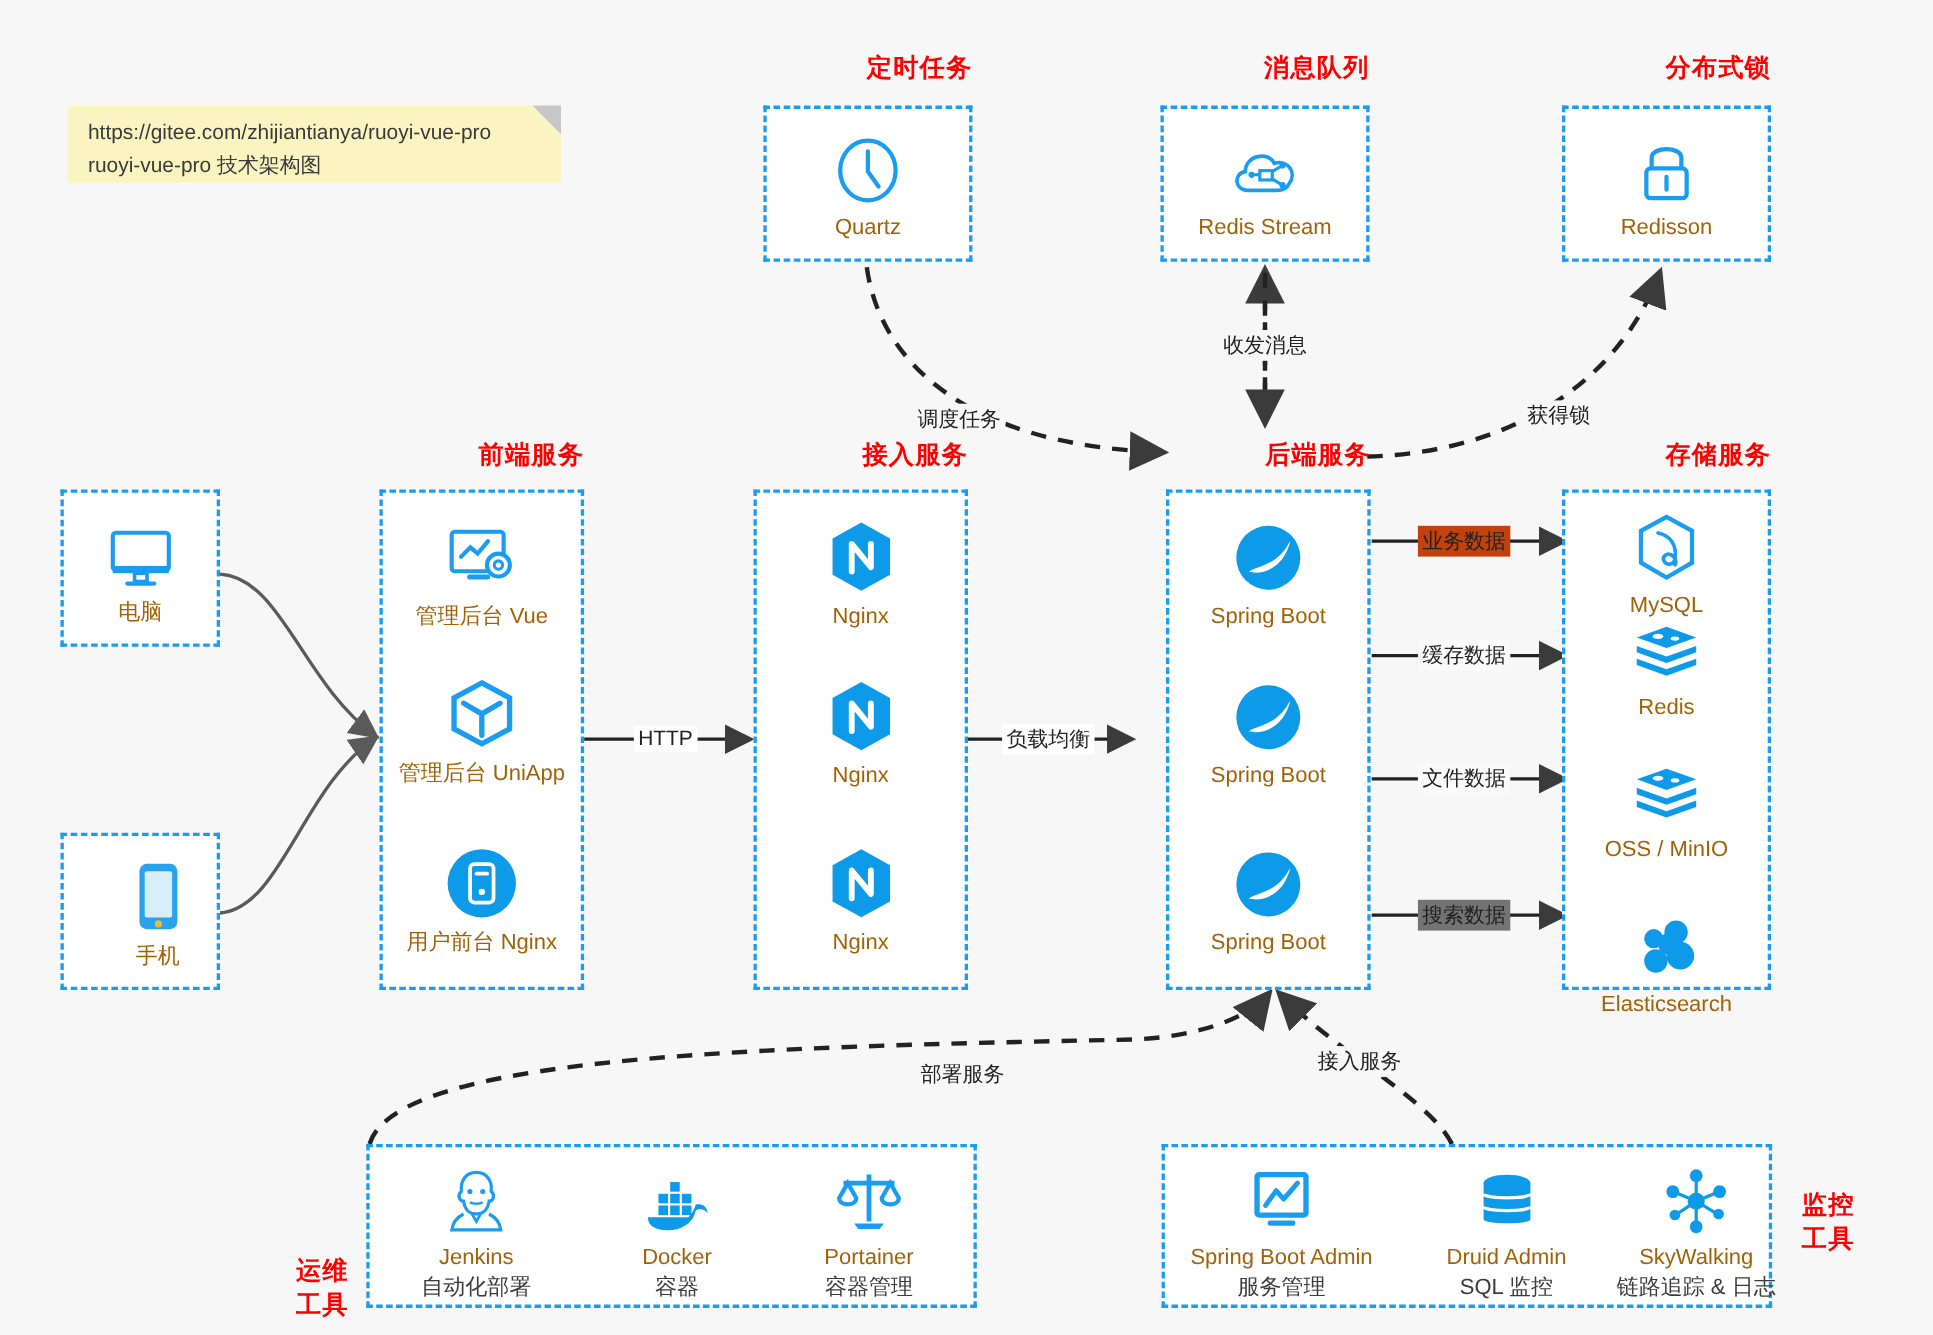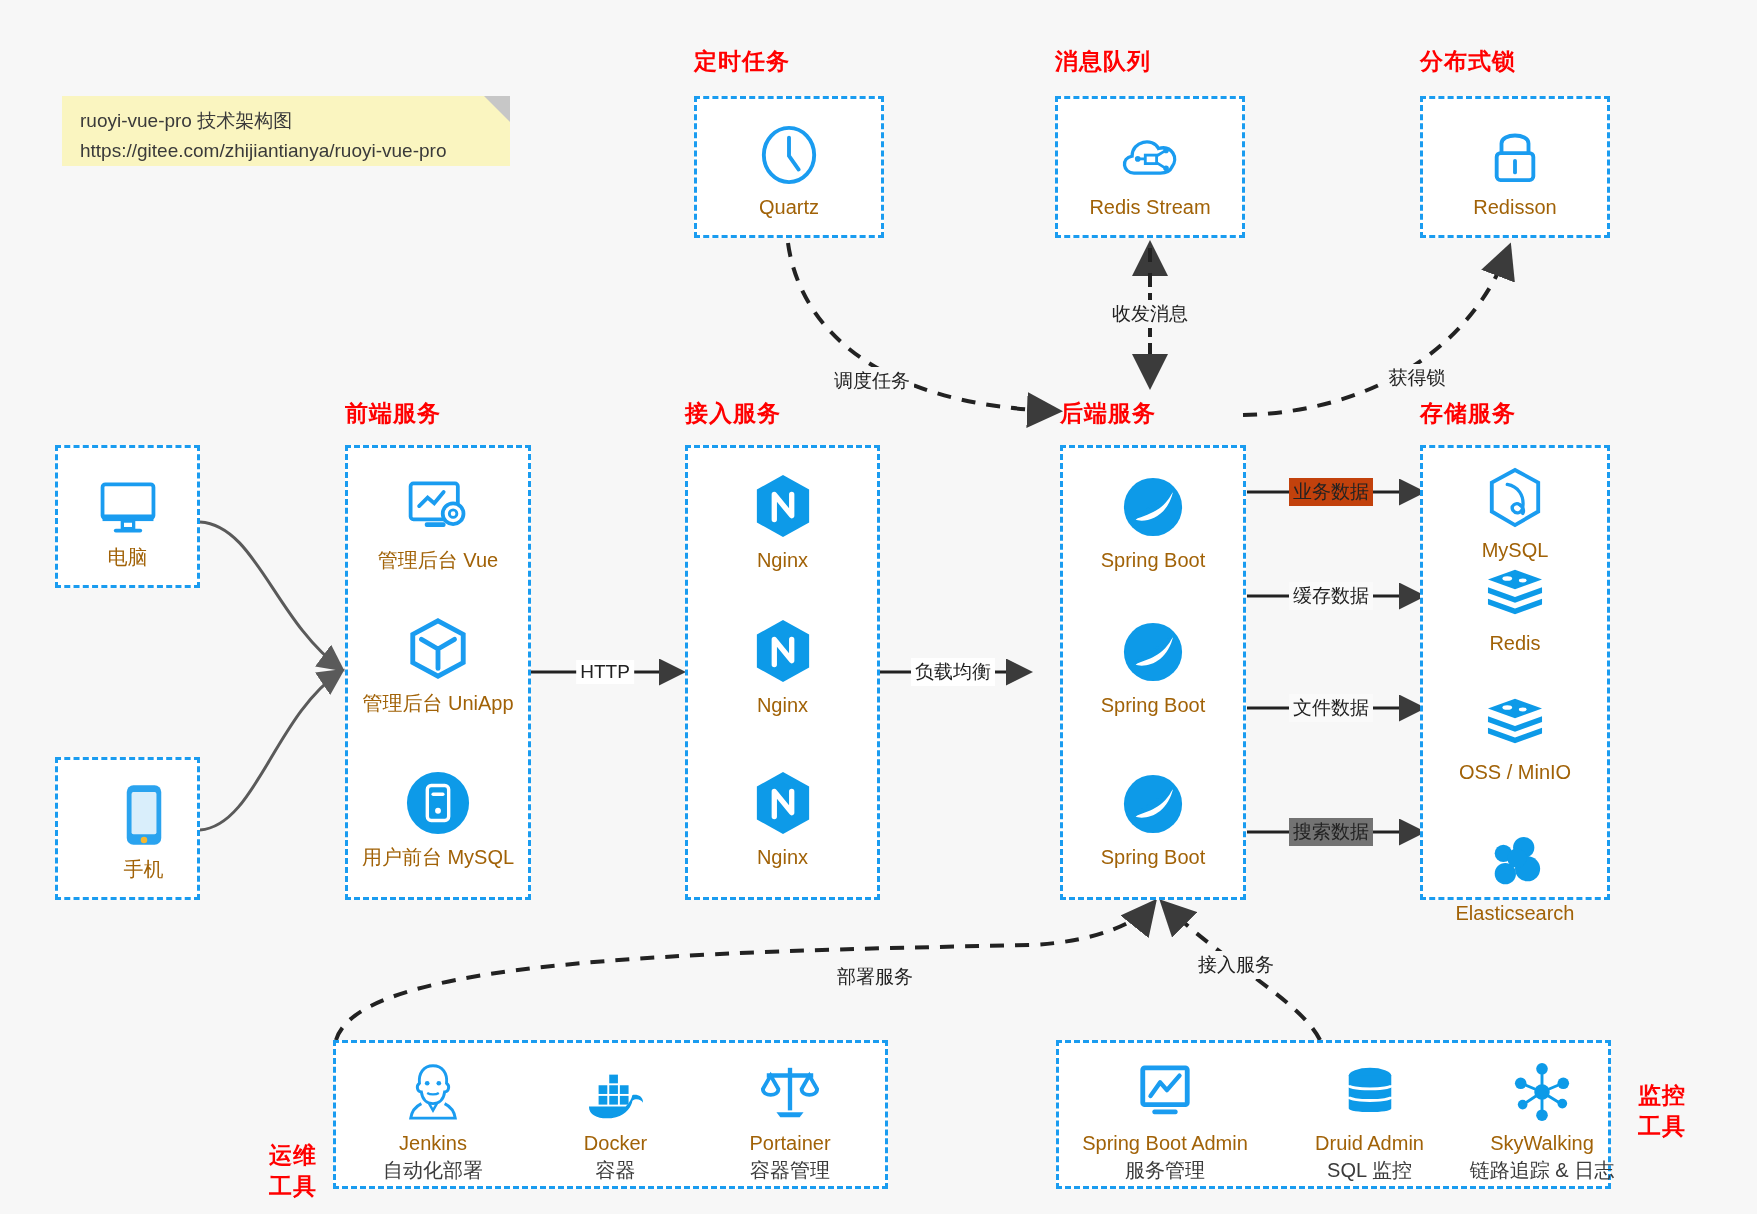--- a/index.html
+++ b/index.html
@@ -24,21 +24,21 @@
   }
   .note div{white-space:nowrap;}
 
   
   .gbox{
     position:absolute;background:#fff;
     border:3px dashed #1a9cf0;box-sizing:border-box;
   }
   .gtitle{
     position:absolute;color:#ff0000;font-weight:bold;font-size:23px;
-    text-align:left;white-space:nowrap;letter-spacing:1px;
+    text-align:right;white-space:nowrap;letter-spacing:1px;
   }
   .gtitle.side{line-height:31px;}
 
   
   .node{position:absolute;text-align:center;}
   .node .ico{height:74px;display:flex;align-items:flex-end;justify-content:center;}
   .node .cap{font-size:20px;color:#a16207;line-height:27px;margin-top:8px;white-space:nowrap;}
   .node .sub{font-size:20px;color:#3b3b3b;line-height:27px;white-space:nowrap;}
 
   
@@ -82,22 +82,22 @@
 
     <path d="M1243,415 C1370,412 1470,350 1508,250" fill="none" stroke="#222" stroke-width="4" stroke-dasharray="14,11" marker-end="url(#arw)"></path>
 
     <path d="M336,1040 C360,960 680,952 1030,945 C1100,942 1140,920 1152,905" fill="none" stroke="#222" stroke-width="4" stroke-dasharray="14,11" marker-end="url(#arw)"></path>
 
     <path d="M1320,1040 C1300,1000 1220,960 1165,905" fill="none" stroke="#222" stroke-width="4" stroke-dasharray="14,11" marker-end="url(#arw)"></path>
   </svg>
 
   <div class="note">
     <div class="corner"></div>
+    <div>https://gitee.com/zhijiantianya/ruoyi-vue-pro</div>
     <div>ruoyi-vue-pro 技术架构图</div>
-    <div>https://gitee.com/zhijiantianya/ruoyi-vue-pro</div>
   </div>
 
   <div class="gtitle" style="left:694px;top:46px;width:190px;">定时任务</div>
   <div class="gbox" style="left:694px;top:96px;width:190px;height:142px;"></div>
   <div class="node" style="left:694px;top:112px;width:190px;">
     <div class="ico">
       <svg width="62" height="62" viewBox="0 0 64 64">
         <ellipse cx="32" cy="32" rx="26" ry="28" fill="none" stroke="#1a9cf0" stroke-width="4"></ellipse>
         <path d="M32 14 L32 33 L42 47" fill="none" stroke="#1a9cf0" stroke-width="4" stroke-linecap="round"></path>
       </svg>
@@ -188,21 +188,21 @@
 
   <div class="node" style="left:345px;top:762px;width:186px;">
     <div class="ico">
       <svg width="66" height="66" viewBox="0 0 68 68">
         <circle cx="34" cy="34" r="32" fill="#0d9ae8"></circle>
         <rect x="23" y="16" width="22" height="36" rx="4" fill="none" stroke="#fff" stroke-width="3.5"></rect>
         <path d="M29 25 L39 25" stroke="#fff" stroke-width="3.5" stroke-linecap="round"></path>
         <circle cx="34" cy="42" r="3" fill="#fff"></circle>
       </svg>
     </div>
-    <div class="cap">用户前台 MySQL</div>
+    <div class="cap">用户前台 Nginx</div>
   </div>
 
   <div class="gtitle" style="left:685px;top:398px;width:195px;">接入服务</div>
   <div class="gbox" style="left:685px;top:445px;width:195px;height:455px;"></div>
 
   <div class="node" style="left:685px;top:465px;width:195px;">
     <div class="ico">
       <svg width="60" height="66" viewBox="0 0 62 68">
         <path d="M31 2 L58 17 L58 51 L31 66 L4 51 L4 17 Z" fill="#0d9ae8"></path>
         <path d="M22 48 L22 22 L40 44 L40 22" fill="none" stroke="#fff" stroke-width="5.5" stroke-linejoin="round" stroke-linecap="round"></path>

